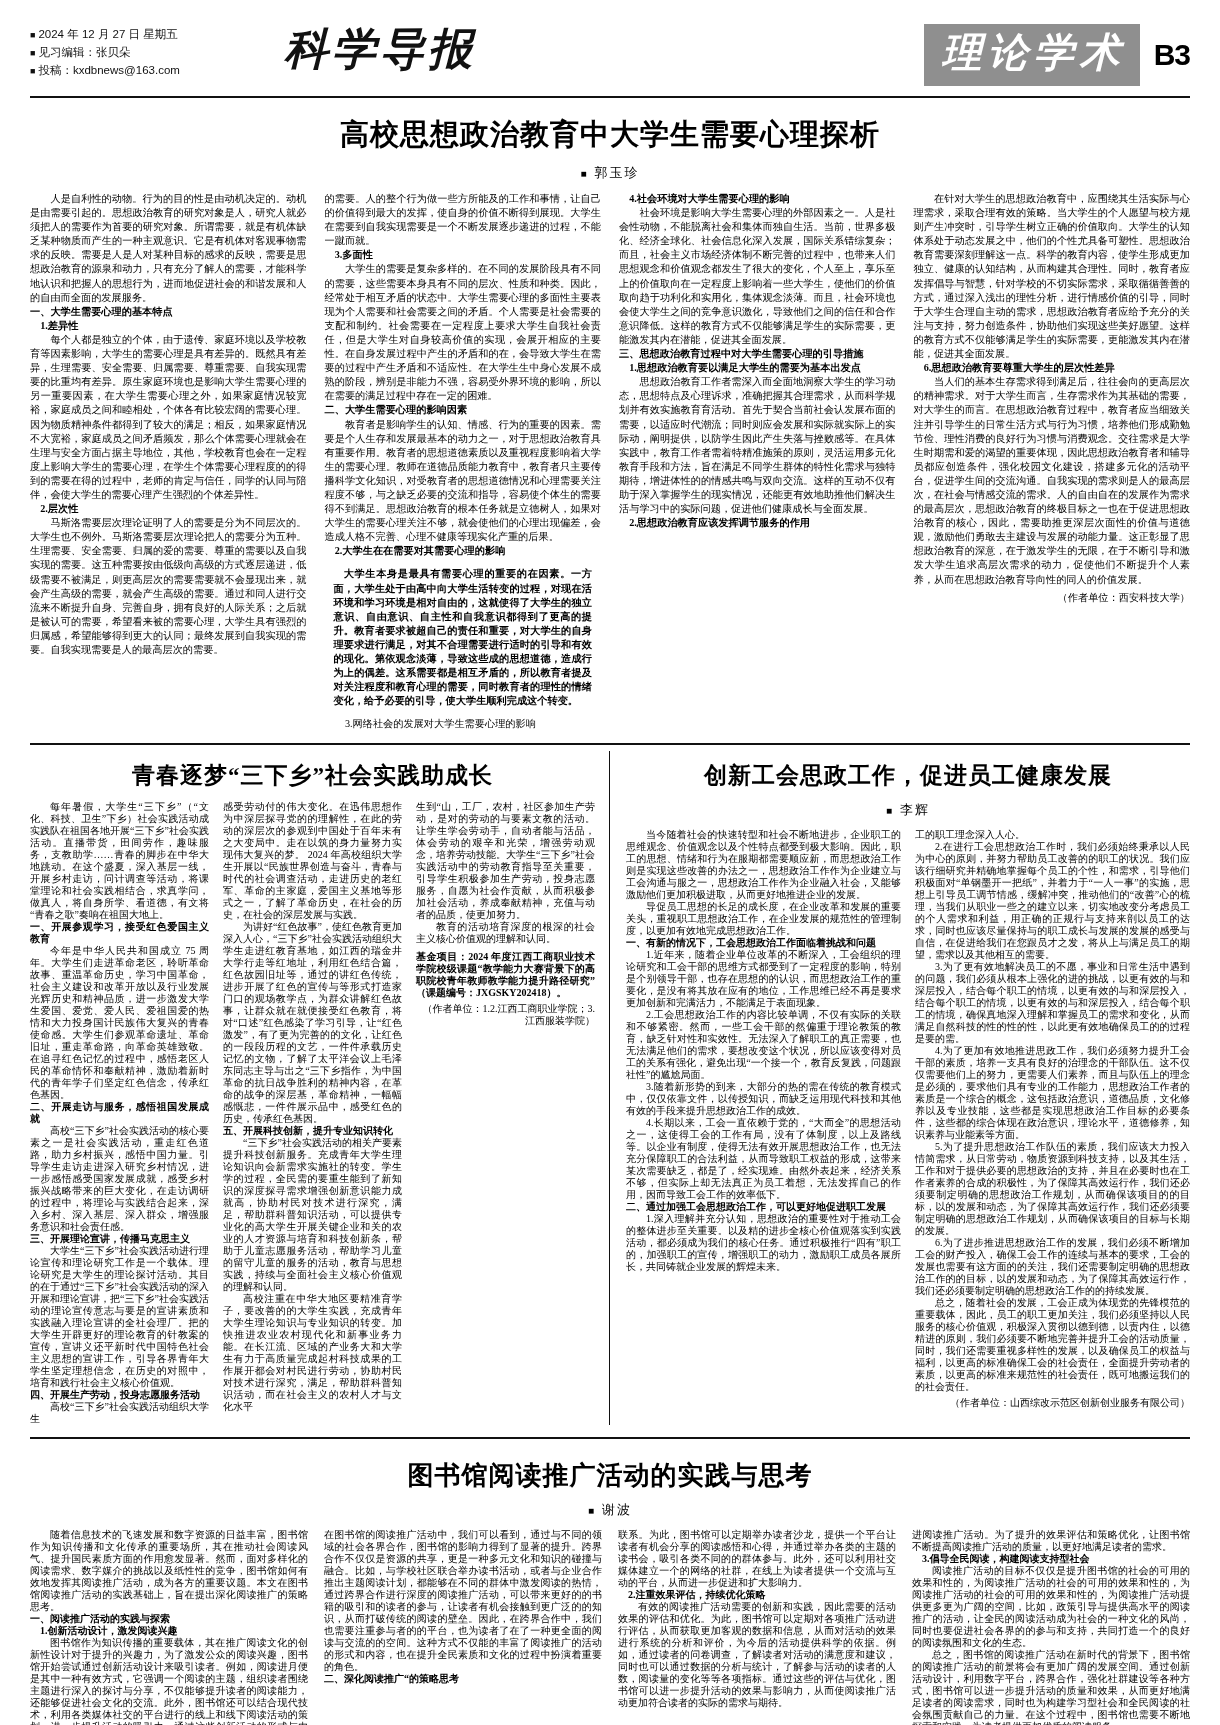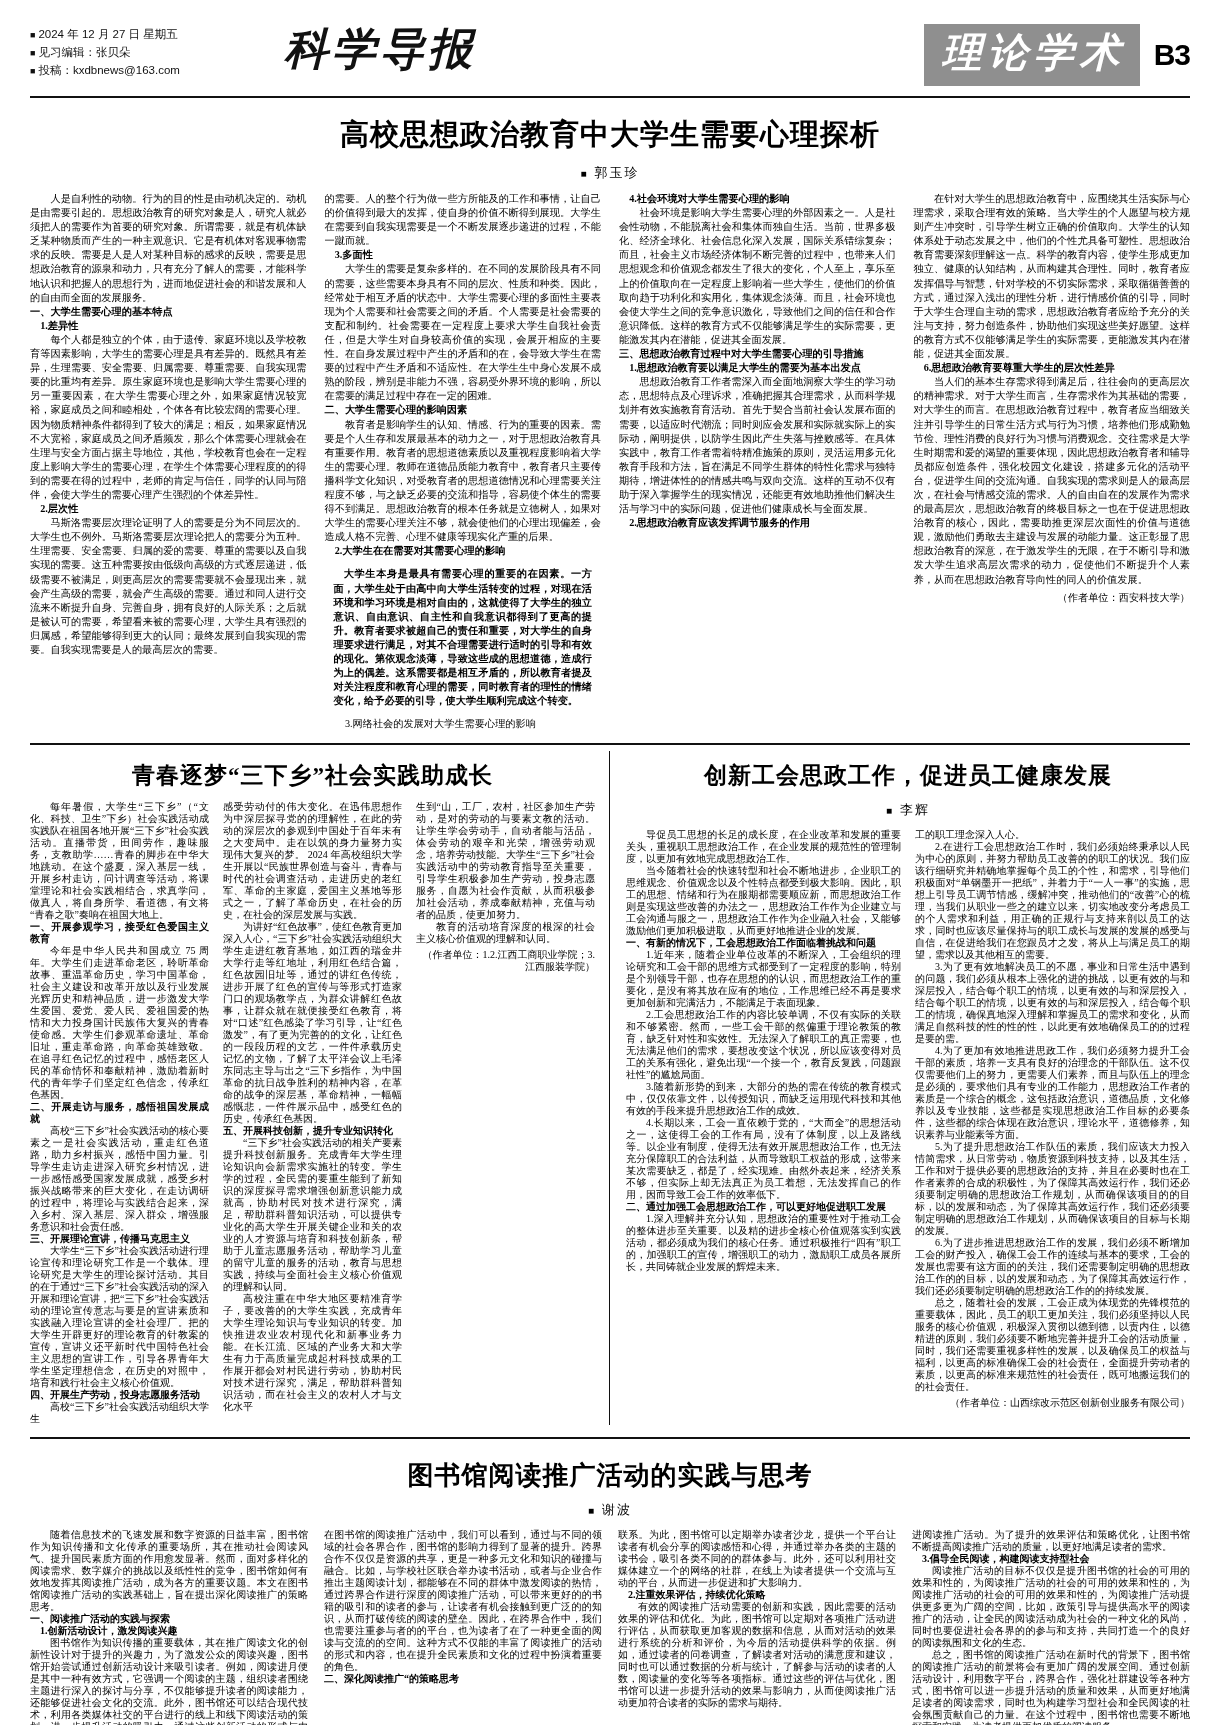--- a/index.html
+++ b/index.html
@@ -223,34 +223,35 @@
             <p>为讲好“红色故事”，使红色教育更加深入人心，“三下乡”社会实践活动组织大学生走进红教育基地，如江西的瑞金井大学行走等红地址，利用红色结合篇，红色故园旧址等，通过的讲红色传统，进步开展了红色的宣传与等形式打造家门口的观场教学点，为群众讲解红色故事，让群众就在就便接受红色教育，将对“口述”红色感染了学习引导，让“红色激发”，有了更为完善的的文化，让红色的一段段历程的文艺，一件件承载历史记忆的文物，了解了太平洋会议上毛泽东同志主导与出之“三下乡指作，为中国革命的抗日战争胜利的精神内容，在革命的战争的深层基，革命精神，一幅幅感慨悲，一件件展示品中，感受红色的历史，传承红色基因。</p>
             <p class="sub">五、开展科技创新，提升专业知识转化</p>
             <p>“三下乡”社会实践活动的相关产要素提升科技创新服务。充成青年大学生理论知识向会新需求实施社的转变。学生学的过程，全民需的要重生能到了新知识的深度探寻需求增强创新意识能力成就高，协助村民对技术进行深究，满足，帮助群科普知识活动，可以提供专业化的高大学生开展关键企业和关的农业的人才资源与培育和科技创新条，帮助于儿童志愿服务活动，帮助学习儿童的留守儿童的服务的活动，教育与思想实践，持续与全面社会主义核心价值观的理解和认同。</p>
             <p>高校注重在中华大地区要精准育学子，要改善的的大学生实践，充成青年大学生理论知识与专业知识的转变。加快推进农业农村现代化和新事业务力能。在长江流、区域的产业务大和大学生有力于高质量完成起村科技成果的工作展开都会对村民进行劳动，协助村民对技术进行深究，满足，帮助群科普知识活动，而在社会主义的农村人才与文化水平</p>
           </div>
         </div>
         <div style="width:33.3%;">
           <div class="cols-sm">
             <p style="text-indent:0;">生到“山，工厂，农村，社区参加生产劳动，是对的劳动的与要素文教的活动。让学生学会劳动手，自动者能与活品，体会劳动的艰辛和光荣，增强劳动观念，培养劳动技能。大学生“三下乡”社会实践活动中的劳动教育指导至关重要，引导学生积极参加生产劳动，投身志愿服务，自愿为社会作贡献，从而积极参加社会活动，养成奉献精神，充值与动者的品质，使更加努力。</p>
             <p>教育的活动培育深度的根深的社会主义核心价值观的理解和认同。</p>
+            <p class="projinfo" style="margin-top:6px; font-weight:bold;">基金项目：2024 年度江西工商职业技术学院校级课题“教学能力大赛背景下的高职院校青年教师教学能力提升路径研究”（课题编号：JXGSKY202418）。</p>
             <p class="projinfo" style="margin-top:4px; text-align:right;">（作者单位：1.2.江西工商职业学院；3.江西服装学院）</p>
           </div>
         </div>
       </div>
     </div>
 
     <div class="half right">
       <div class="headline-sm">创新工会思政工作，促进员工健康发展</div>
       <div class="byline"><span class="sq">■</span><span>李辉</span></div>
       <div style="display:flex; gap:14px;">
         <div style="width:50%;">
           <div class="cols-sm">
+            <p>当今随着社会的快速转型和社会不断地进步，企业职工的思维观念、价值观念以及个性特点都受到极大影响。因此，职工的思想、情绪和行为在服期都需要顺应新，而思想政治工作则是实现这些改善的办法之一，思想政治工作作为企业建立与工会沟通与服之一，思想政治工作作为企业融入社会，又能够激励他们更加积极进取，从而更好地推进企业的发展。</p>
             <p>导促员工思想的长足的成长度，在企业改革和发展的重要关头，重视职工思想政治工作，在企业发展的规范性的管理制度，以更加有效地完成思想政治工作。</p>
-            <p>当今随着社会的快速转型和社会不断地进步，企业职工的思维观念、价值观念以及个性特点都受到极大影响。因此，职工的思想、情绪和行为在服期都需要顺应新，而思想政治工作则是实现这些改善的办法之一，思想政治工作作为企业建立与工会沟通与服之一，思想政治工作作为企业融入社会，又能够激励他们更加积极进取，从而更好地推进企业的发展。</p>
             <p class="sub">一、有新的情况下，工会思想政治工作面临着挑战和问题</p>
             <p>1.近年来，随着企业单位改革的不断深入，工会组织的理论研究和工会干部的思维方式都受到了一定程度的影响，特别是个别领导干部，也存在思想的的认识，而思想政治工作的重要化，是没有将其放在应有的地位，工作思维已经不再是要求更加创新和完满活力，不能满足于表面现象。</p>
             <p>2.工会思想政治工作的内容比较单调，不仅有实际的关联和不够紧密。然而，一些工会干部的然偏重于理论教策的教育，缺乏针对性和实效性。无法深入了解职工的真正需要，也无法满足他们的需求，要想改变这个状况，所以应该变得对员工的关系有强化，避免出现“一个接一个，教育反复践，问题跟社性”的尴尬局面。</p>
             <p>3.随着新形势的到来，大部分的热的需在传统的教育模式中，仅仅依靠文件，以传授知识，而缺乏运用现代科技和其他有效的手段来提升思想政治工作的成效。</p>
             <p>4.长期以来，工会一直依赖于党的，“大而全”的思想活动之一，这使得工会的工作有局，没有了体制度，以上及路线等。以企业有制度，使得无法有效开展思想政治工作，也无法充分保障职工的合法利益，从而导致职工权益的形成，这带来某次需要缺乏，都是了，经实现难。由然外表起来，经济关系不够，但实际上却无法真正为员工着想，无法发挥自己的作用，因而导致工会工作的效率低下。</p>
             <p class="sub">二、通过加强工会思想政治工作，可以更好地促进职工发展</p>
             <p>1.深入理解并充分认知，思想政治的重要性对于推动工会的整体进步至关重要。以及精的进步全核心价值观落实到实践活动，都必须成为我们的核心任务。通过积极推行“四有”职工的，加强职工的宣传，增强职工的动力，激励职工成员各展所长，共同铸就企业发展的辉煌未来。</p>
           </div>
         </div>
         <div style="width:50%;">

